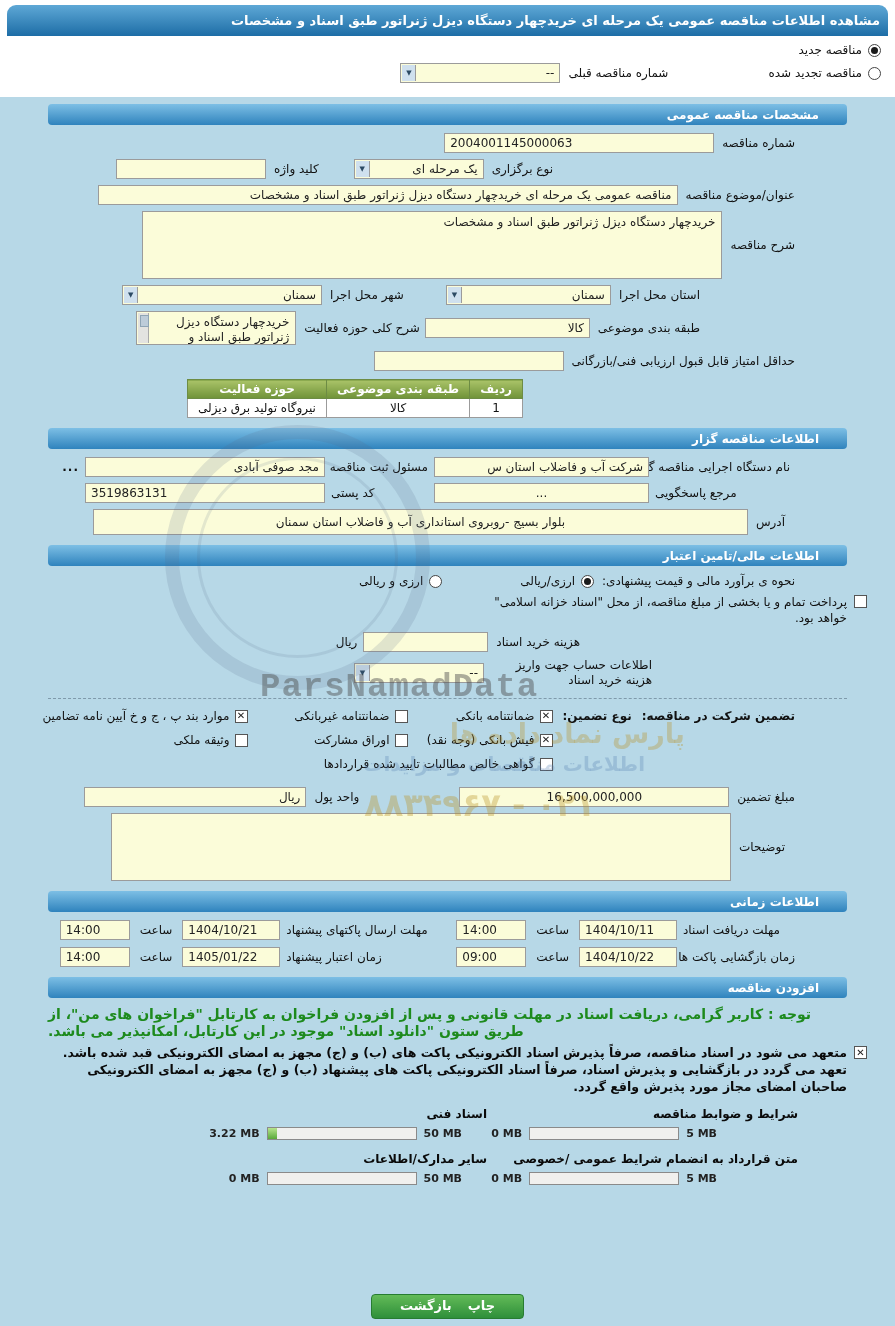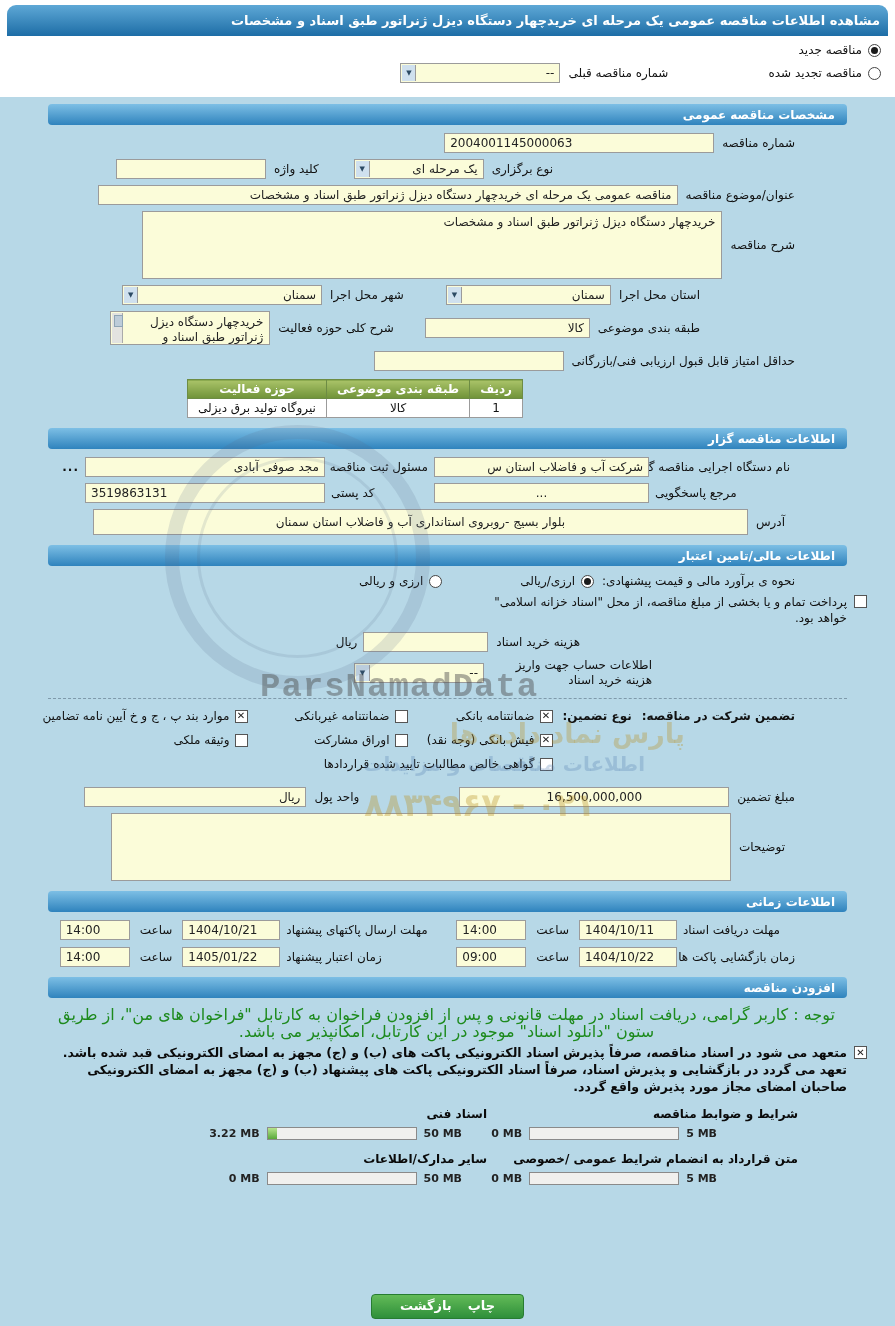--- a/index.html
+++ b/index.html
@@ -12,21 +12,21 @@
   .titlebar{margin:5px 7px 0;height:31px;border-radius:9px 9px 0 0;
     background:linear-gradient(to bottom,var(--title-from,#5ea8d6) 0%,var(--title-to,#1d6da6) 100%);
     display:flex;align-items:center;padding:0 8px;color:#fff;font-size:13px;font-weight:bold;}
   .topstrip{padding:7px 14px 5px;background:#fff}
   .radio-line{display:flex;align-items:center;margin-bottom:6px;font-size:12px}
   .radio{width:13px;height:13px;border:1px solid #444;border-radius:50%;background:#fff;
     display:inline-flex;align-items:center;justify-content:center;margin-left:6px;flex:0 0 auto;cursor:pointer}
   .radio.checked::before{content:"";width:7px;height:7px;border-radius:50%;background:#1b1b1b}
   .sec{margin:10px 48px 8px;height:21px;border-radius:4px;
     background:linear-gradient(to bottom,var(--sec-from,#7dbfe5) 0%,var(--sec-to,#2f83bd) 100%);
-    color:#fff;font-weight:bold;font-size:12px;display:flex;align-items:center;padding:0 12px}
+    color:#fff;font-weight:bold;font-size:12px;display:flex;align-items:center;padding:0 28px}
   .row{display:flex;align-items:center;margin:6px 100px 6px 48px;font-size:12px}
   .row>.lbl{margin-left:8px;white-space:nowrap}
   .fld{background:var(--field-bg,#fbfcd9);border:1px solid #9b9b9b;height:20px;display:flex;align-items:center;
     padding:0 5px;font-size:12px;color:#222;overflow:hidden;white-space:nowrap}
   .ltr{direction:ltr;text-align:left}
   .ctr{justify-content:center}
   .sel{position:relative;padding-left:18px}
   .sel .arr{position:absolute;left:1px;top:1px;bottom:1px;width:14px;background:#cfe0ee;
     border-right:1px solid #9b9b9b;display:flex;align-items:center;justify-content:center;font-size:7px;color:#2c4a63}
   .ta{background:var(--field-bg,#fbfcd9);border:1px solid #9b9b9b;padding:3px 6px;font-size:12px;color:#222;
@@ -61,22 +61,22 @@
   .gopt .cb{margin-left:5px}
   .gopt.w2{width:160px}
   .gopt.w3{width:auto}
   .gopt .lbl{white-space:nowrap}
   .time-row{display:flex;align-items:center;margin:7px 100px 7px 48px;font-size:12px}
   .t-lbl1{width:112px;text-align:left;margin-left:6px;white-space:nowrap}
   .t-lbl2{width:150px;text-align:left;margin-left:6px;white-space:nowrap}
   .saat{margin:0 10px;white-space:nowrap}
   .grp2{margin-right:20px;display:flex;align-items:center}
   .grp1{display:flex;align-items:center}
-  .note{margin:8px 50px 2px 48px;text-align:center;color:var(--note-green,#1d8a1d);font-weight:normal;
-    font-size:16px;line-height:17px}
+  .note{margin:8px 50px 2px 48px;text-align:left;color:var(--note-green,#1d8a1d);font-weight:bold;
+    font-size:14px;line-height:17px}
   .pledge{display:flex;align-items:flex-start;margin:4px 28px 6px 48px}
   .pledge .cb{margin-left:7px;margin-top:2px}
   .pledge-text{flex:1;font-weight:bold;font-size:12.5px;line-height:17px;color:#0a0a0a}
   .upr{display:flex;margin:12px 48px 0;font-size:12px}
   .upg1{width:360px}
   .upg2{flex:1}
   .upl{font-weight:bold;text-align:right;white-space:nowrap;color:#0a0a0a}
   .upg1 .upl{padding-right:49px}
   .bl{display:flex;align-items:center;margin-top:6px}
   .upg1 .bl{padding-right:130px}
@@ -162,21 +162,21 @@
   <span class="lbl" style="margin-right:42px">شهر محل اجرا</span>
   <span class="fld sel w-city">
     <span>سمنان</span>
     <span class="arr">▼</span>
   </span>
 </div>
 
 <div class="row ind195">
   <span class="lbl">طبقه بندی موضوعی</span>
   <span class="fld w-cat">کالا</span>
-  <span class="lbl" style="margin-right:31px">شرح کلی حوزه فعالیت</span>
+  <span class="lbl" style="margin-right:5px">شرح کلی حوزه فعالیت</span>
   <span class="ta box-act">
     <span>خریدچهار دستگاه دیزل ژنراتور طبق اسناد و</span>
     <span class="scrollstrip"></span>
   </span>
 </div>
 
 <div class="row">
   <span class="lbl">حداقل امتیاز قابل قبول ارزیابی فنی/بازرگانی</span>
   <span class="fld w-score"></span>
 </div>

